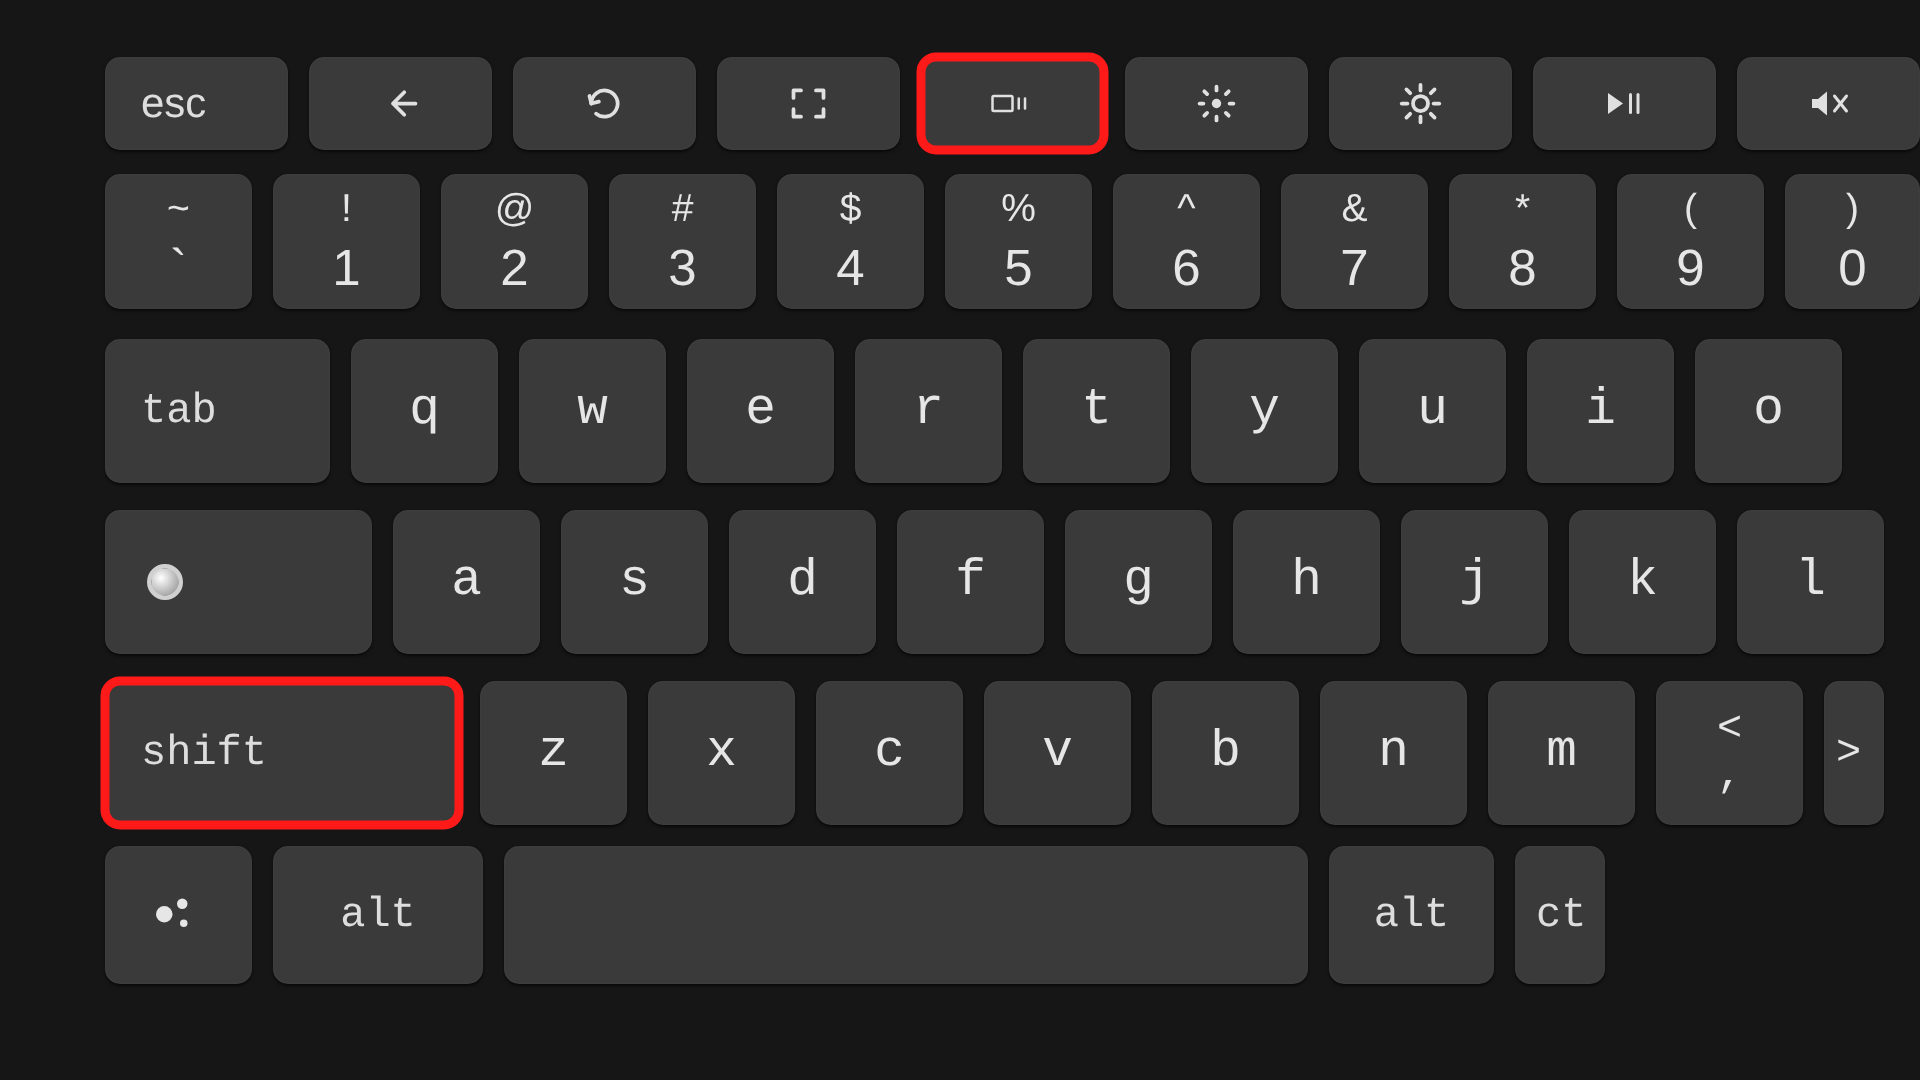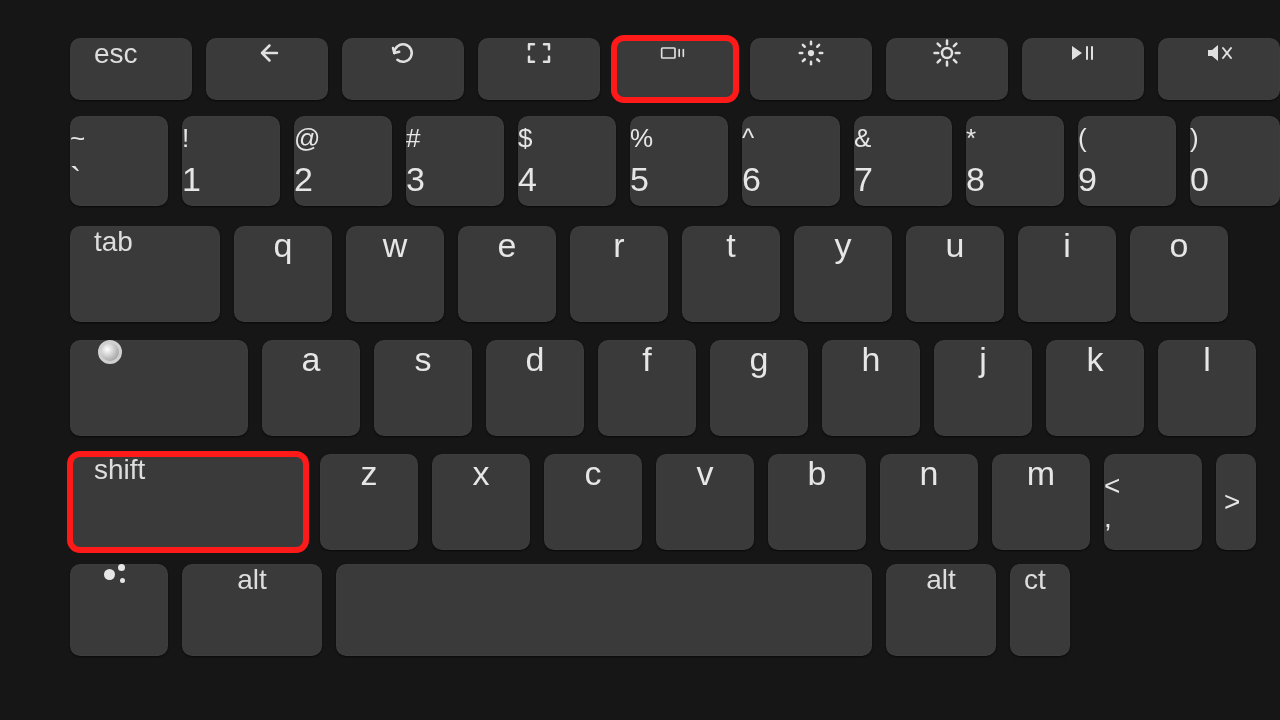--- a/index.html
+++ b/index.html
@@ -21,28 +21,28 @@
   .row.qw  { gap: 14px; margin-bottom: 18px; }
   .row.as  { gap: 14px; margin-bottom: 18px; }
   .row.zx  { gap: 14px; margin-bottom: 14px; }
   .row.ctl { gap: 14px; }
 
   .key {
     background: #3a3a3a;
     border-radius: 10px;
     box-shadow: 0 1px 2px rgba(0,0,0,0.6), inset 0 0 0 1px rgba(255,255,255,0.02);
     color: #e6e6e6;
-    display: flex; justify-content: center;
+    display: flex; align-items: center; justify-content: center;
     box-sizing: border-box;
     position: relative;
     flex: 0 0 auto;
   }
   .key.func   { height: 62px; }
   .key.num    { height: 90px; flex-direction: column; gap: 6px; }
-  .key.std    { height: 96px; }
+  .key.std    { height: 96px; font-family: Liberation Mono, monospace; }
   .key.text   { justify-content: flex-start; padding-left: 24px; }
   .key.std .letter { font-size: 34px; font-weight: 300; }
   .key .small-top  { font-size: 26px; font-weight: 300; }
   .key .small-bot  { font-size: 34px; font-weight: 300; }
   .key .lbl        { font-size: 28px; font-weight: 300; letter-spacing: 0; color: #ddd; }
   .key.comma { flex-direction: column; }
   .key.comma .top { font-size: 28px; }
   .key.comma .bot { font-size: 28px; }
 
   .highlight {

